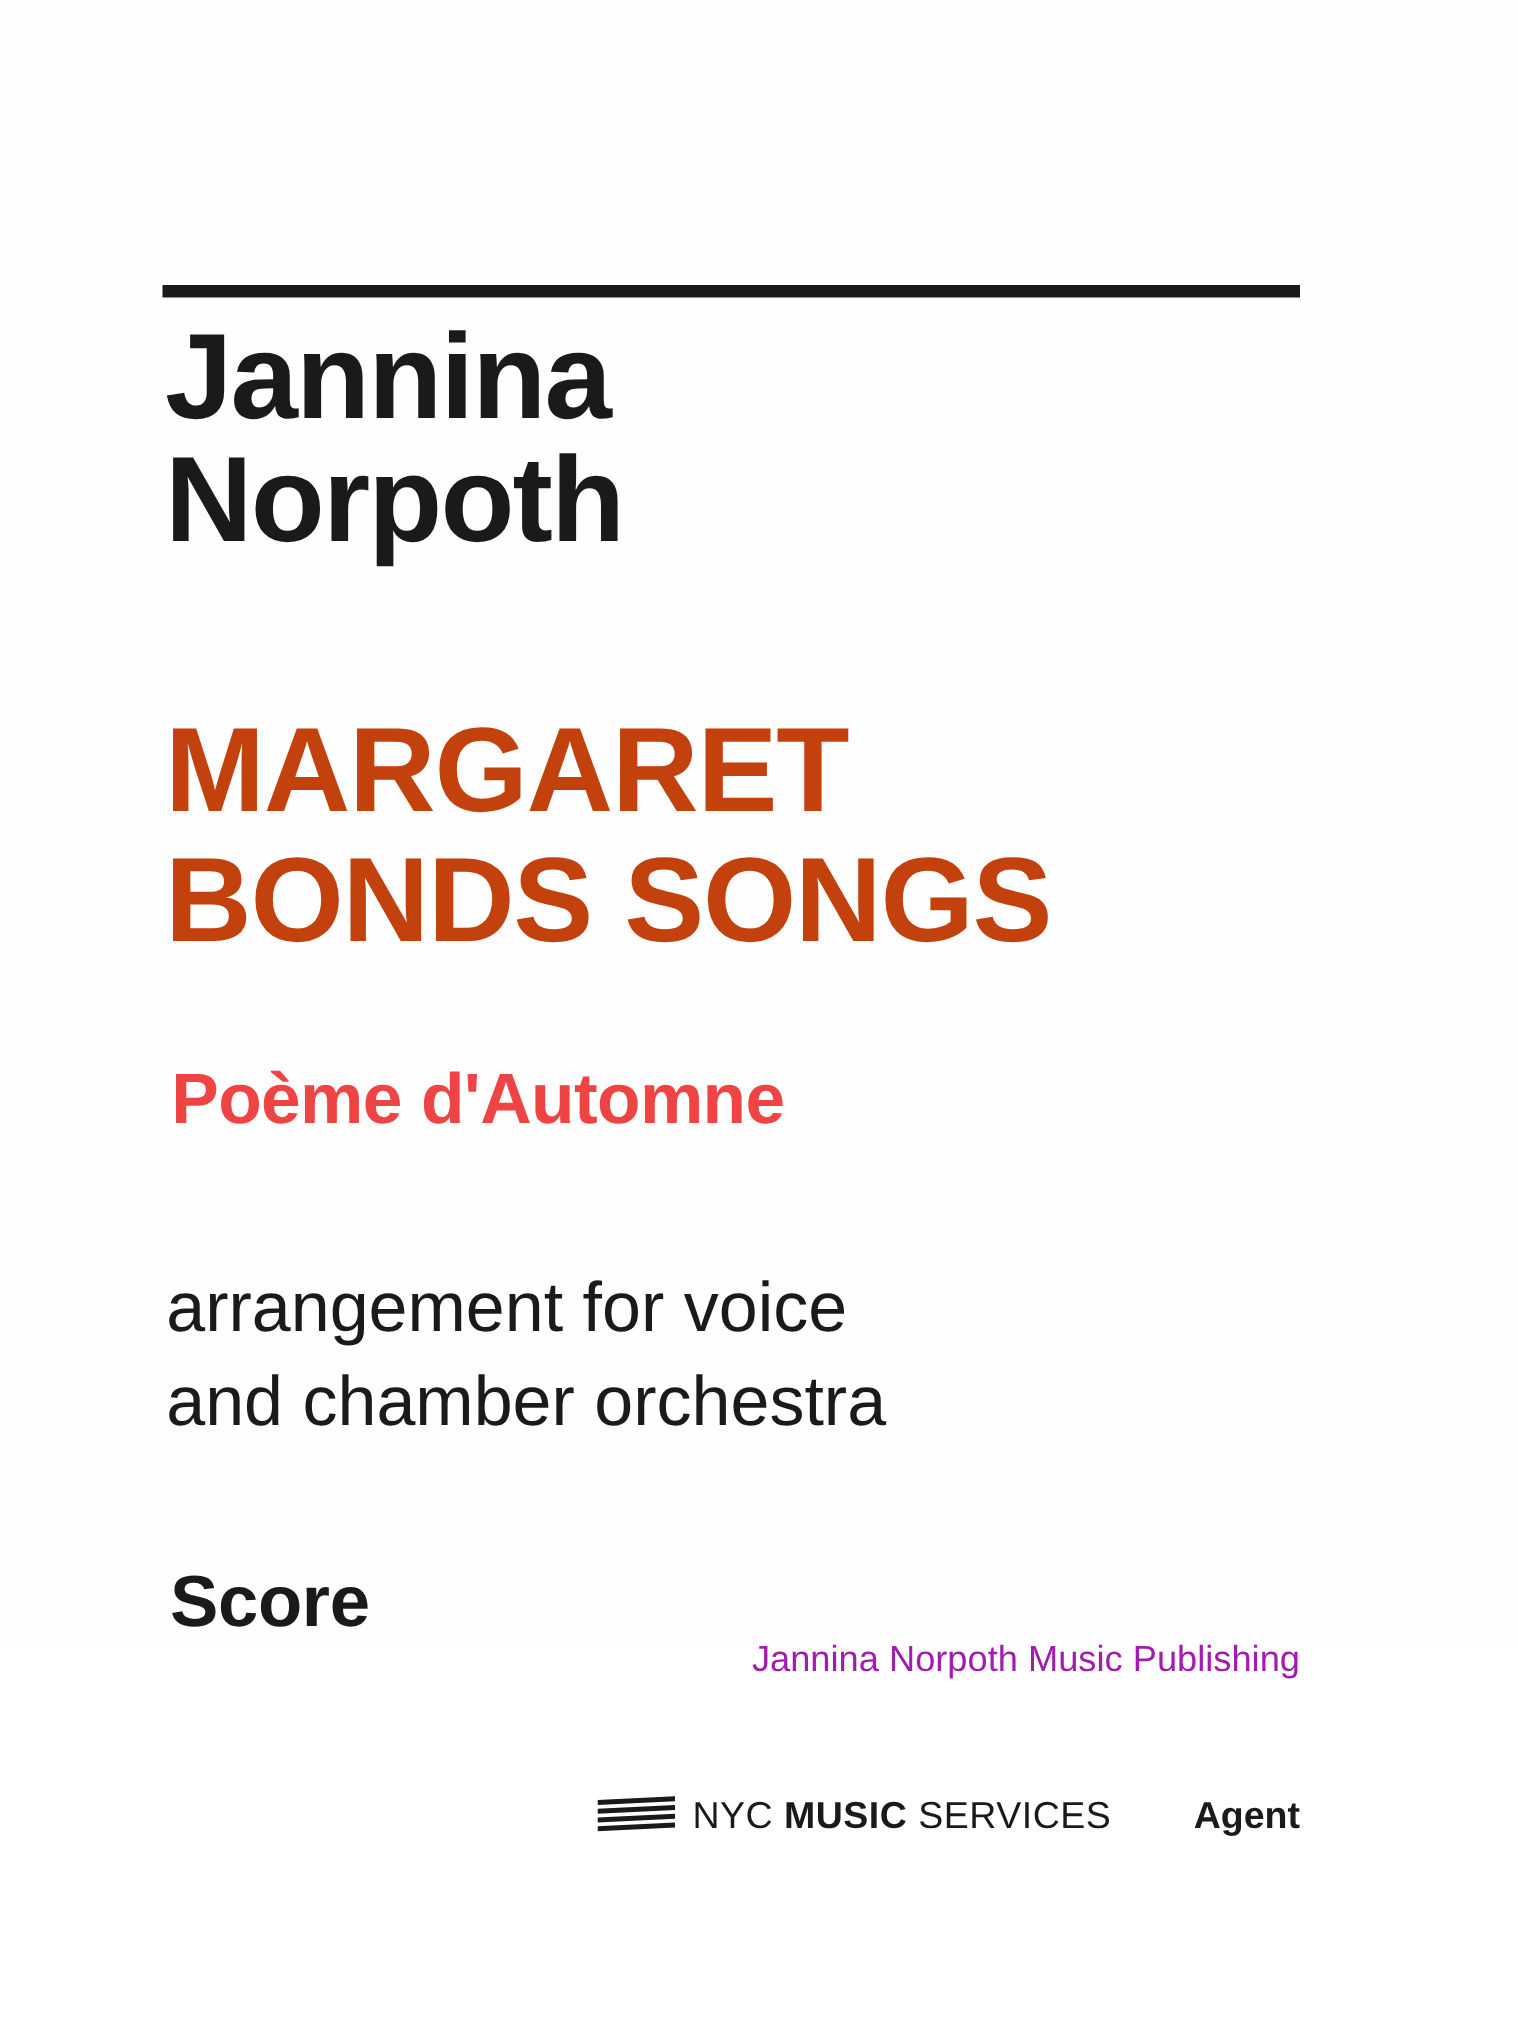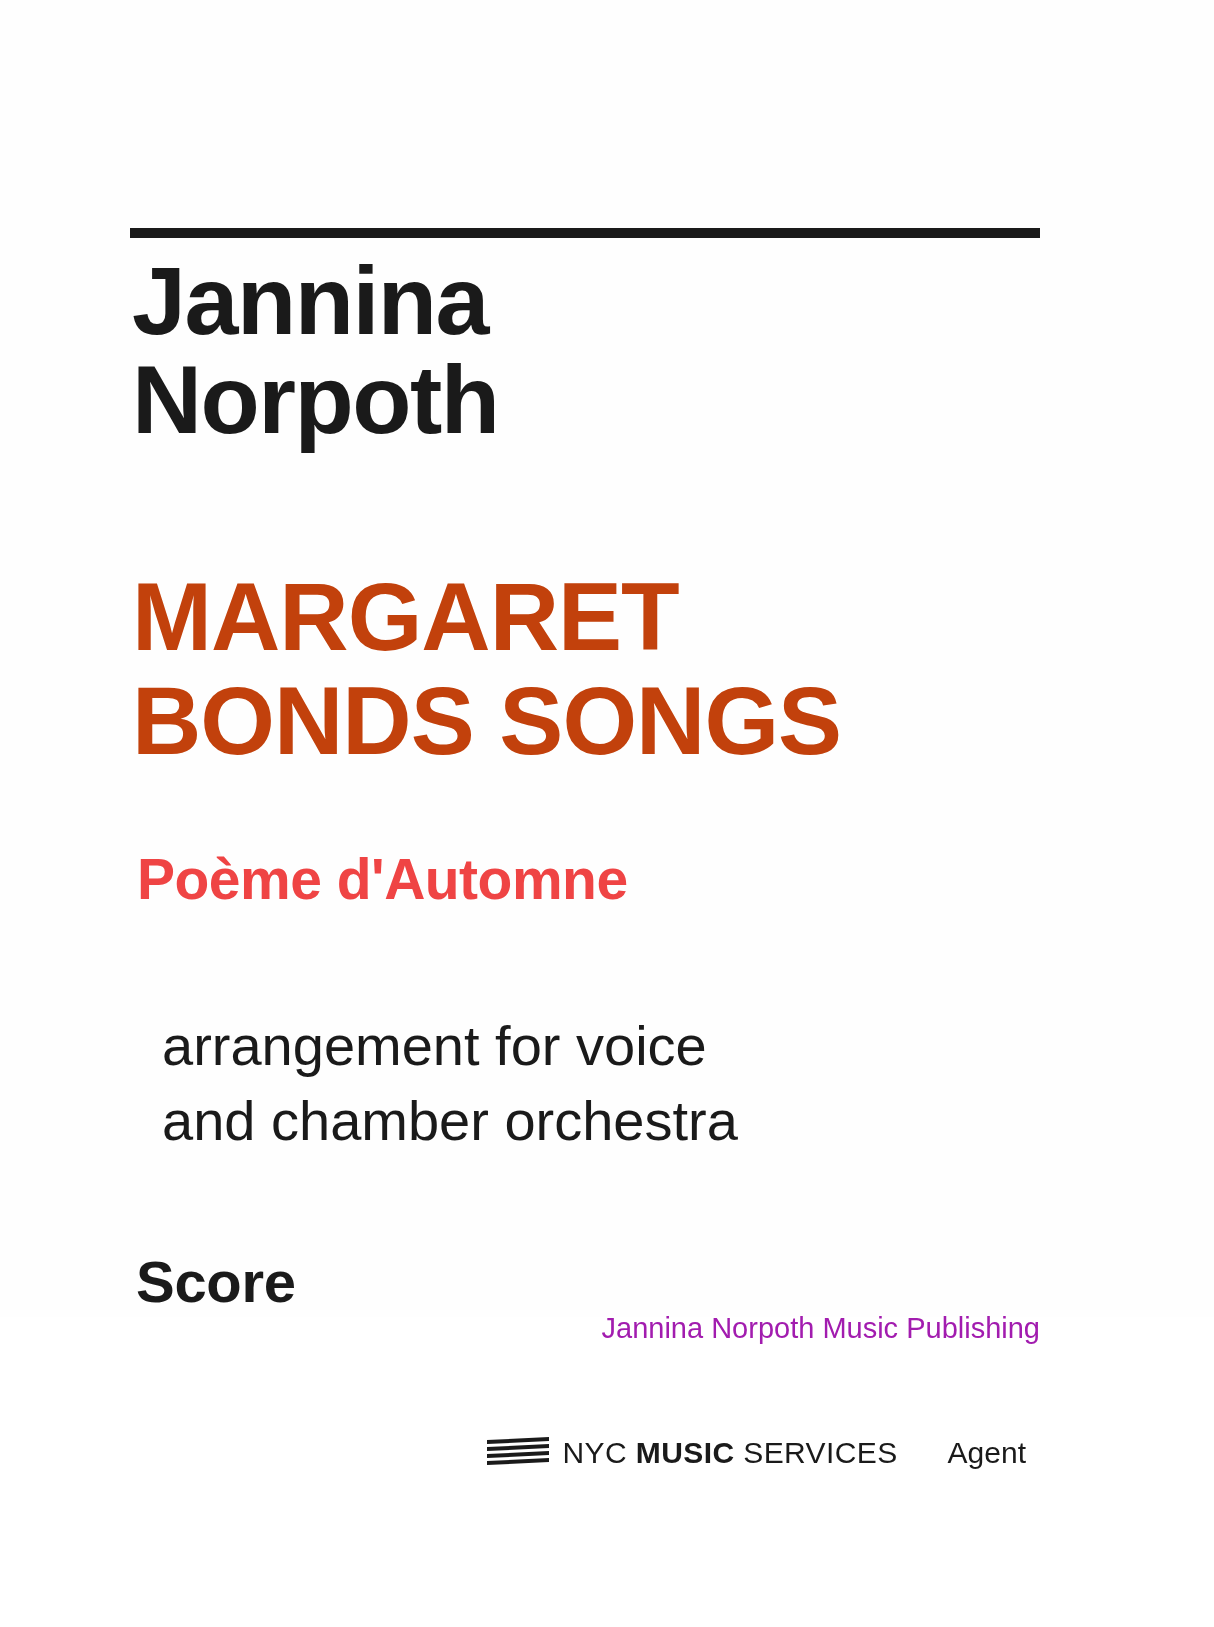--- a/index.html
+++ b/index.html
@@ -94,21 +94,21 @@
     right: 174px;
     top: 1312px;
     font-size: 29px;
     font-weight: normal;
     color: #a21caf;
     white-space: nowrap;
   }
 
   .agentline {
     position: absolute;
-    right: 188px;
+    right: 174px;
     top: 1436px;
     display: flex;
     gap: 14px;
     white-space: nowrap;
   }
 
   .nyclogo {
     display: inline-block;
     width: 62px;
     height: 34px;
@@ -119,41 +119,41 @@
     font-size: 30px;
     letter-spacing: 0.4px;
     color: #1a1a1a;
   }
   .nyctext .nyc { font-weight: normal; }
   .nyctext .music { font-weight: bold; }
   .nyctext .services { font-weight: normal; }
 
   .agentword {
     font-size: 30px;
-    font-weight: normal;
+    font-weight: bold;
     color: #1a1a1a;
-    margin-left: 36px;
+    margin-left: 52px;
   }
 </style>
 </head>
 <body>
 
 <div class="page">
 
   <div class="rule"></div>
 
   <div class="composer" style="white-space: pre-line;">Jannina
 Norpoth</div>
 
   <div class="worktitle" style="white-space: pre-line;">MARGARET
 BONDS SONGS</div>
 
   <div class="subtitle">Poème d'Automne</div>
 
-  <div class="description" style="white-space: pre-line; margin-left: 29px;">arrangement for voice
+  <div class="description" style="white-space: pre-line;">arrangement for voice
 and chamber orchestra</div>
 
   <div class="scorelabel">Score</div>
 
   <div class="publisher">Jannina Norpoth Music Publishing</div>
 
   <div class="agentline">
     <span class="nyclogo">
       <svg width="62" height="34" viewBox="0 0 62 34" xmlns="http://www.w3.org/2000/svg">
         <g fill="#1a1a1a">

